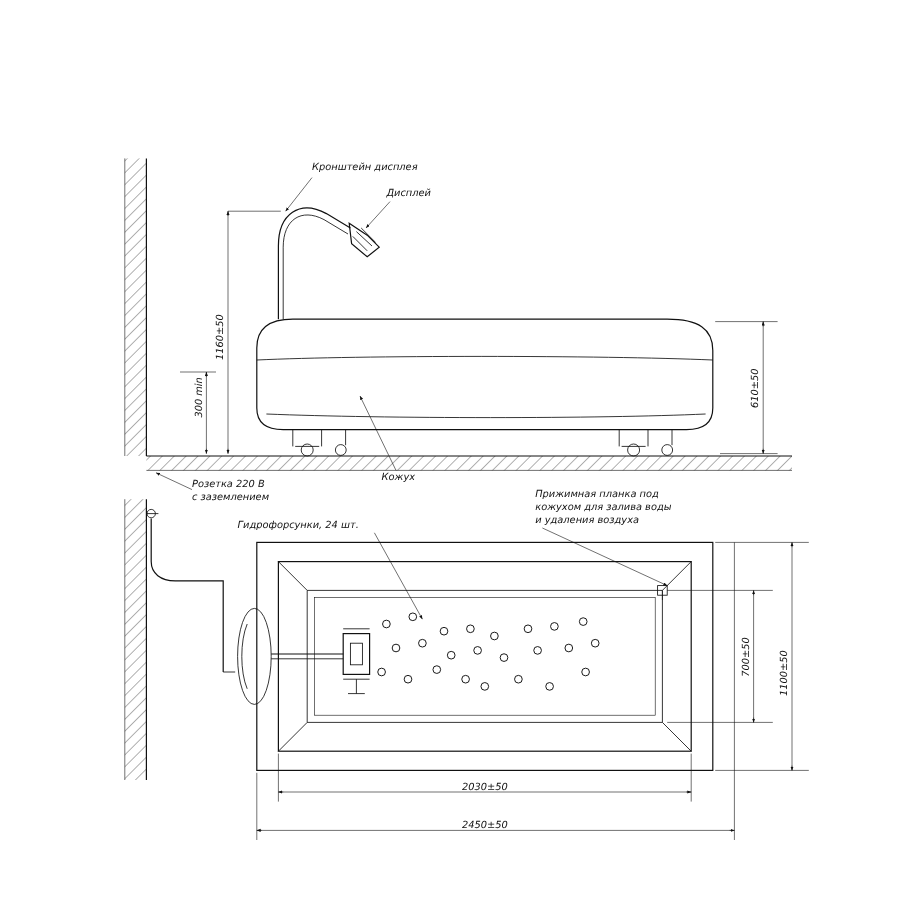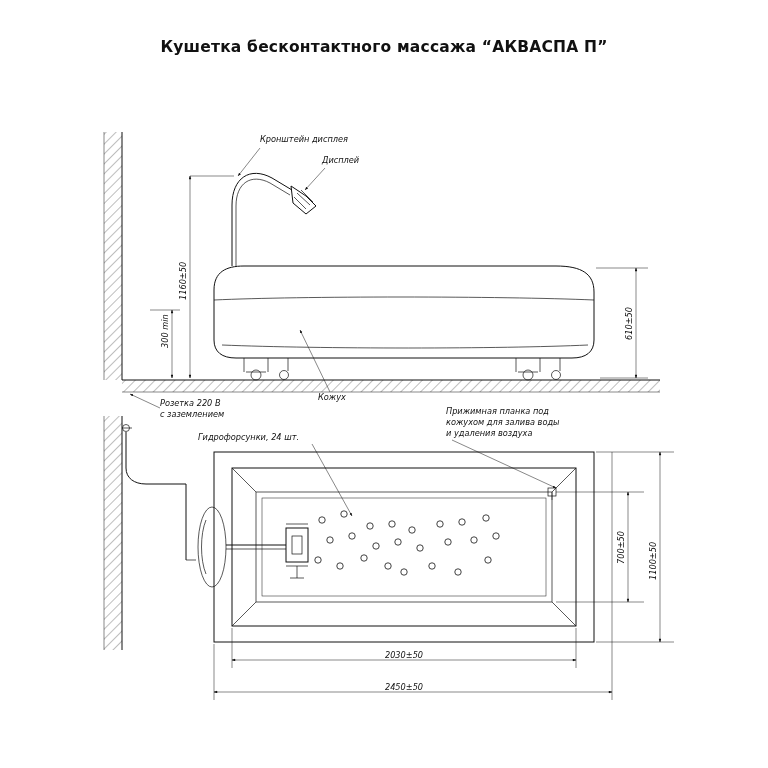--- a/index.html
+++ b/index.html
@@ -62,21 +62,20 @@
     stroke: #111;
     fill: none;
     stroke-width: 0.5;
   }
 </style>
 </head>
 <body>
 
 <div id="stage">
 
-  <div id="title">Кушетка бесконтактного массажа “АКВАСПА П”</div>
 
   <svg id="drawing" width="768" height="768" viewBox="0 0 768 768">
 
     <defs>
       <pattern id="wallhatch" width="7" height="7" patternTransform="rotate(45)" patternUnits="userSpaceOnUse">
         <line x1="0" y1="0" x2="0" y2="7" stroke="#111" stroke-width="0.55"></line>
       </pattern>
       <pattern id="floorhatch" width="7" height="7" patternTransform="rotate(45)" patternUnits="userSpaceOnUse">
         <line x1="0" y1="0" x2="0" y2="7" stroke="#111" stroke-width="0.55"></line>
       </pattern>

